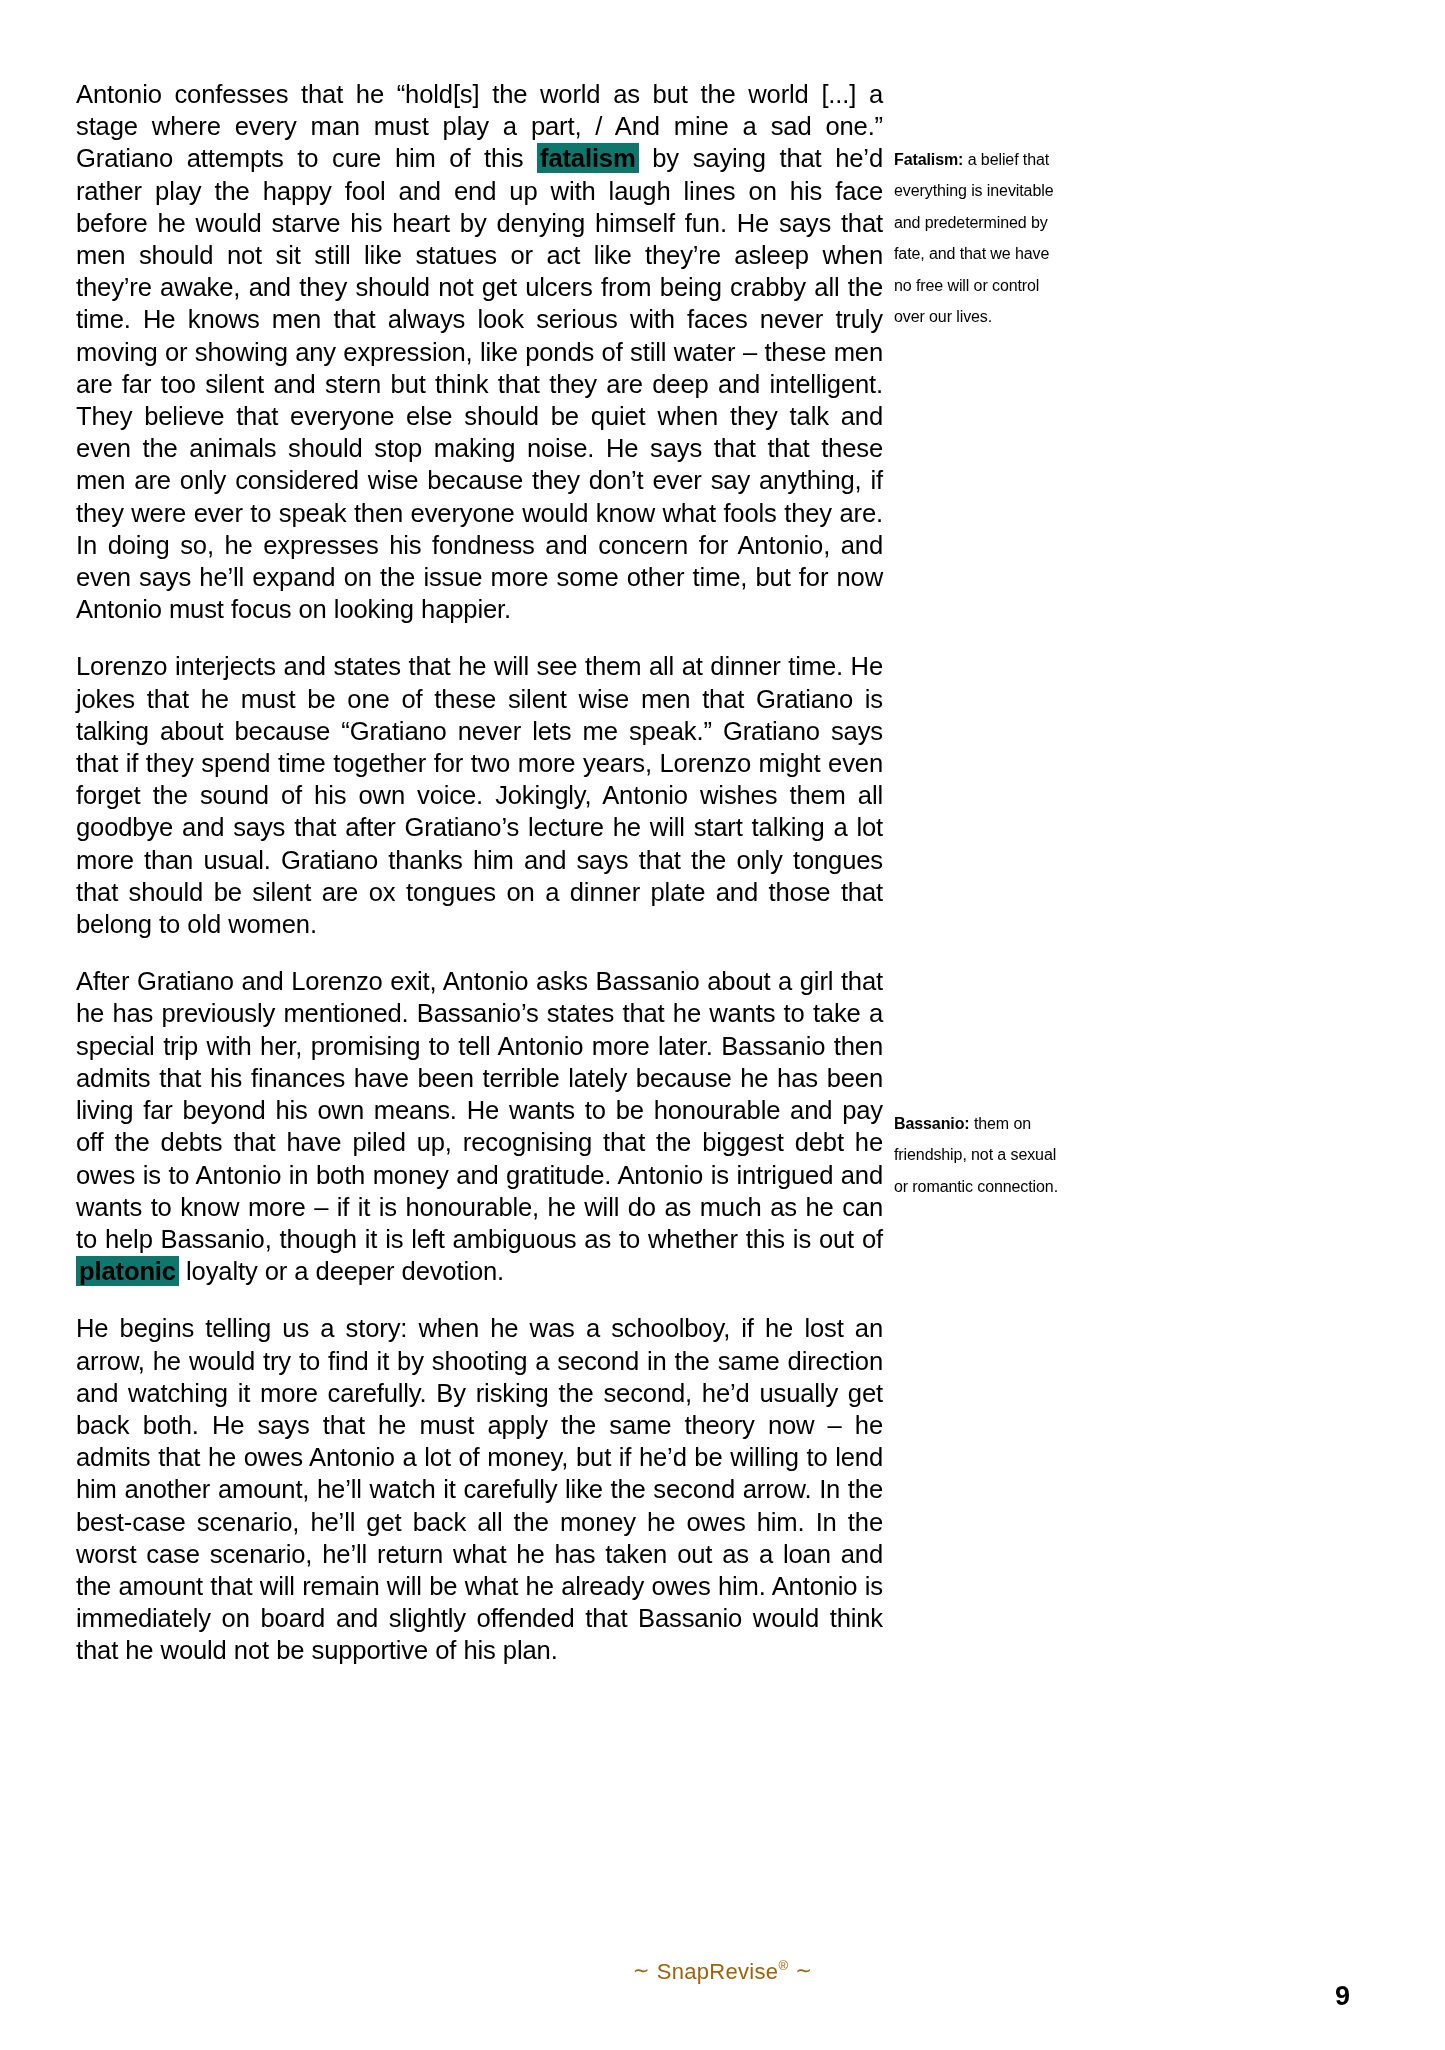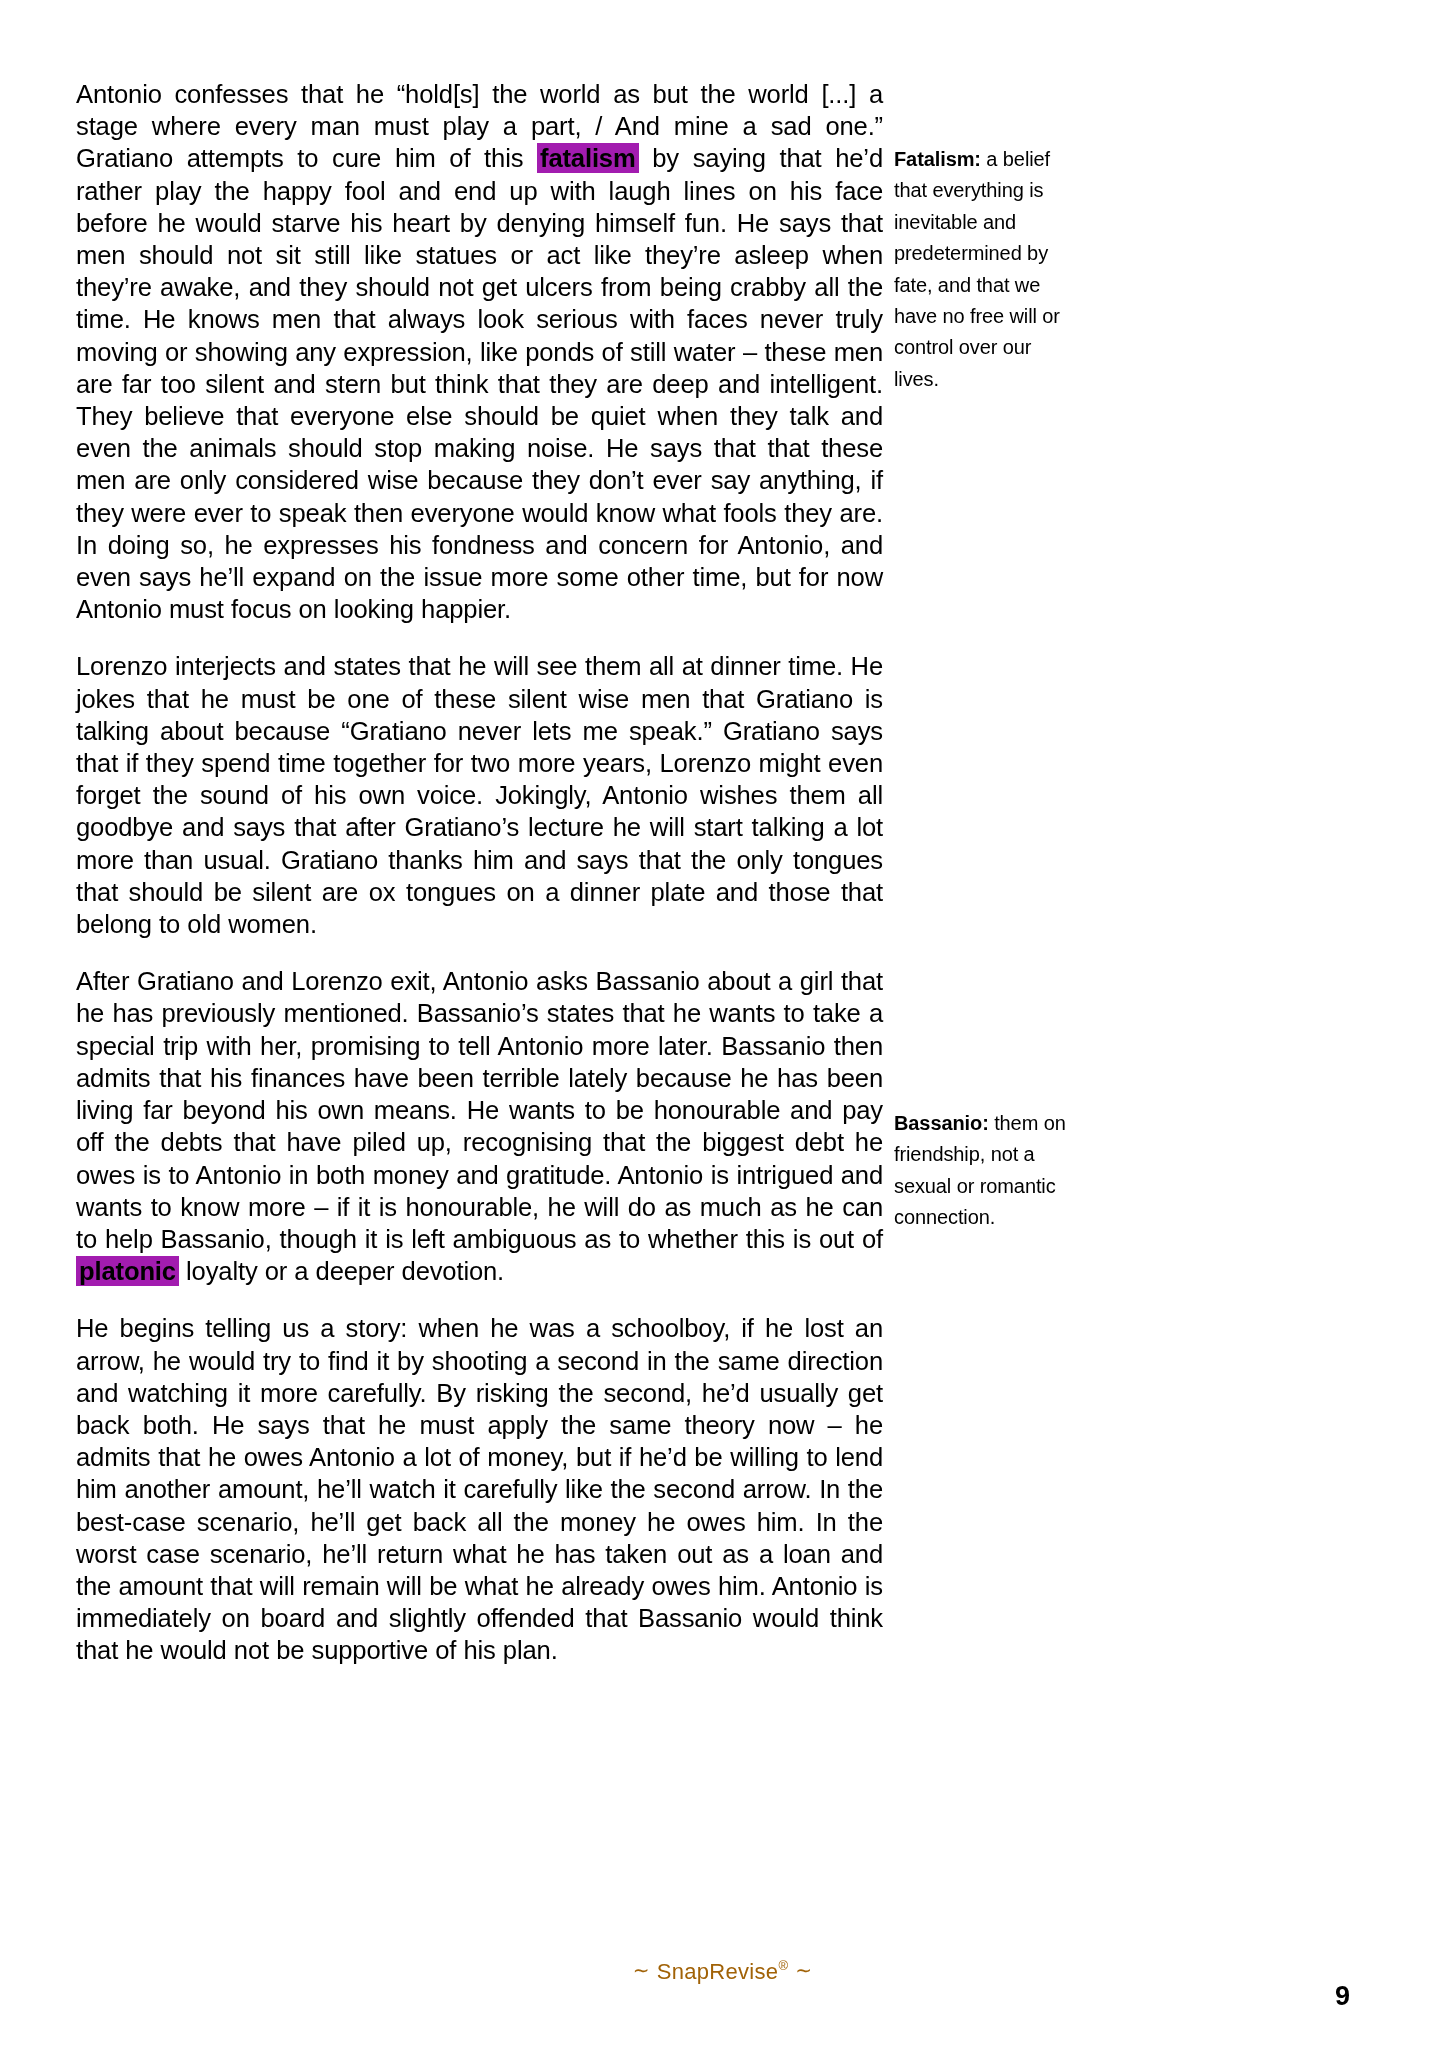--- a/index.html
+++ b/index.html
@@ -43,37 +43,37 @@
     text-align: justify;
     text-justify: inter-word;
     margin: 0 0 25px 0;
     letter-spacing: -0.15px;
     word-spacing: 0.2px;
   }
   .para:last-child { margin-bottom: 12px; }
 
   .hl {
     font-weight: bold;
-    background: #a21caf;
+    background: #0f766e;
     padding: 1px 3px;
   }
 
   
   .notes-col {
     position: absolute;
     top: 0;
     left: 818px;
     width: 170px;
   }
 
   .note {
     position: absolute;
     left: 0;
     width: 175px;
-    font-size: 20px;
+    font-size: 16px;
     line-height: 31.4px;
     text-align: left;
     letter-spacing: -0.1px;
   }
   .note .term {
     font-weight: bold;
   }
 
   #note-fatalism { top: 66px; }
   #note-platonic { top: 1030px; }

